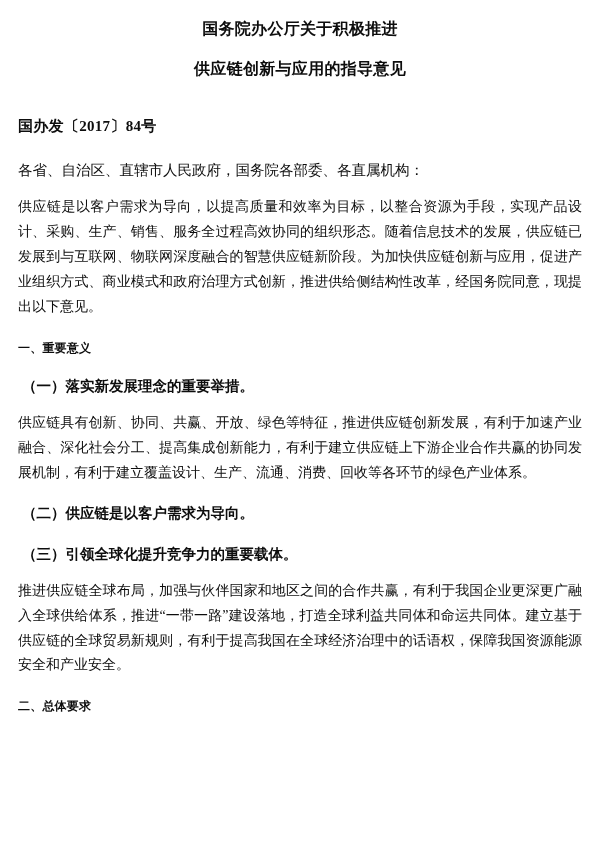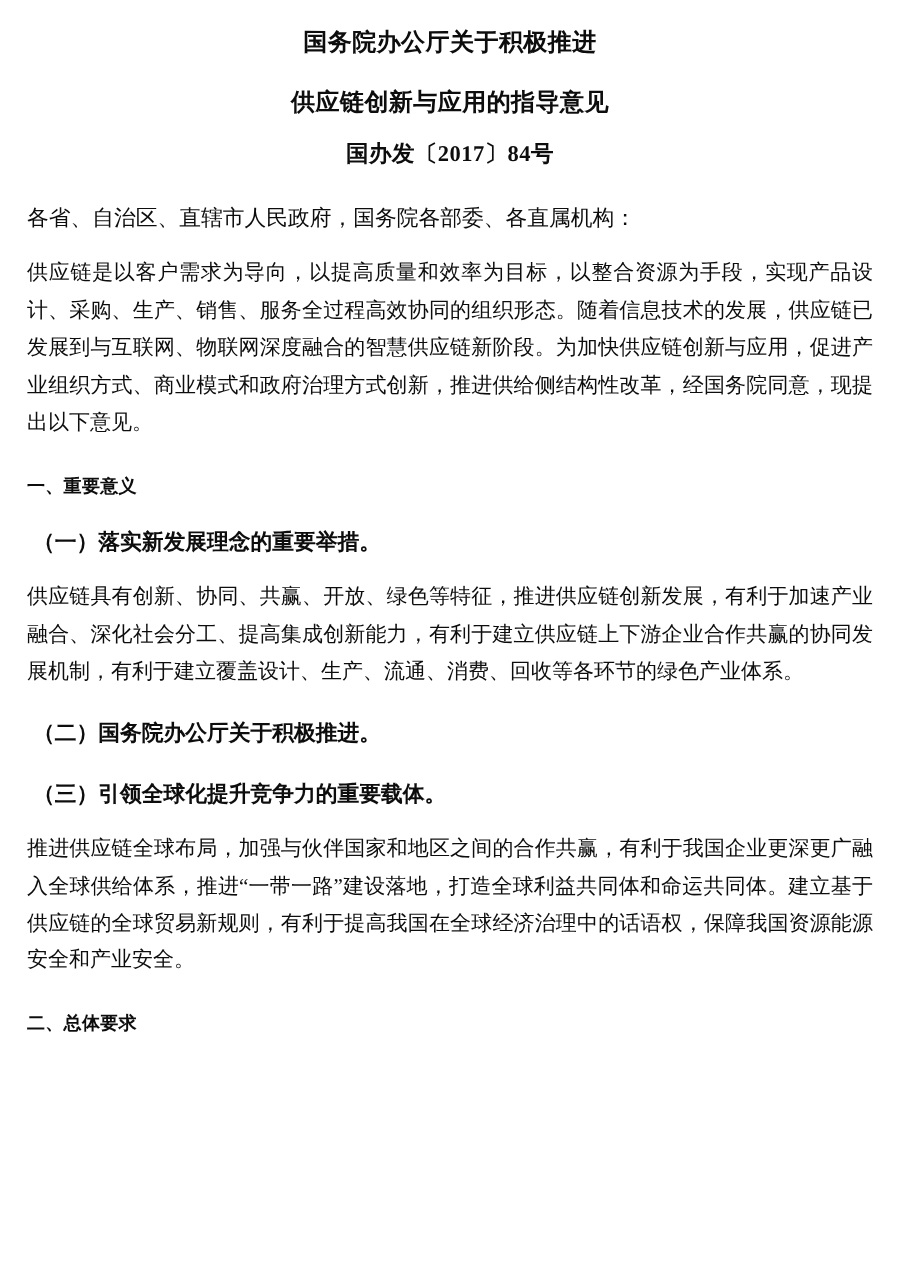--- a/index.html
+++ b/index.html
@@ -23,24 +23,23 @@
     text-align: center;
     font-weight: bold;
     font-size: 16px;
     line-height: 1.9;
     letter-spacing: 0.3px;
   }
   .doc-title .line2 {
     margin-top: 10px;
   }
   .doc-number {
-    text-align: center;
     font-weight: bold;
     font-size: 15px;
-    margin-top: 8px;
+    margin-top: 32px;
     letter-spacing: 0.3px;
   }
   .salutation {
     font-size: 14.5px;
     margin-top: 22px;
     line-height: 1.75;
     text-align: justify;
   }
   p.body-text {
     font-size: 14px;
@@ -78,20 +77,20 @@
 
   <div class="salutation">各省、自治区、直辖市人民政府，国务院各部委、各直属机构：</div>
 
   <p class="body-text">供应链是以客户需求为导向，以提高质量和效率为目标，以整合资源为手段，实现产品设计、采购、生产、销售、服务全过程高效协同的组织形态。随着信息技术的发展，供应链已发展到与互联网、物联网深度融合的智慧供应链新阶段。为加快供应链创新与应用，促进产业组织方式、商业模式和政府治理方式创新，推进供给侧结构性改革，经国务院同意，现提出以下意见。</p>
 
   <h2 class="section">一、重要意义</h2>
 
   <h3 class="subsection">（一）落实新发展理念的重要举措。</h3>
   <p class="body-text">供应链具有创新、协同、共赢、开放、绿色等特征，推进供应链创新发展，有利于加速产业融合、深化社会分工、提高集成创新能力，有利于建立供应链上下游企业合作共赢的协同发展机制，有利于建立覆盖设计、生产、流通、消费、回收等各环节的绿色产业体系。</p>
 
-  <h3 class="subsection">（二）国务院办公厅关于积极推进。</h3>
+  <h3 class="subsection">（二）供应链是以客户需求为导向。</h3>
 
   <h3 class="subsection">（三）引领全球化提升竞争力的重要载体。</h3>
   <p class="body-text">推进供应链全球布局，加强与伙伴国家和地区之间的合作共赢，有利于我国企业更深更广融入全球供给体系，推进“一带一路”建设落地，打造全球利益共同体和命运共同体。建立基于供应链的全球贸易新规则，有利于提高我国在全球经济治理中的话语权，保障我国资源能源安全和产业安全。</p>
 
   <h2 class="section">二、总体要求</h2>
 
 </div>
 
 </body></html>

